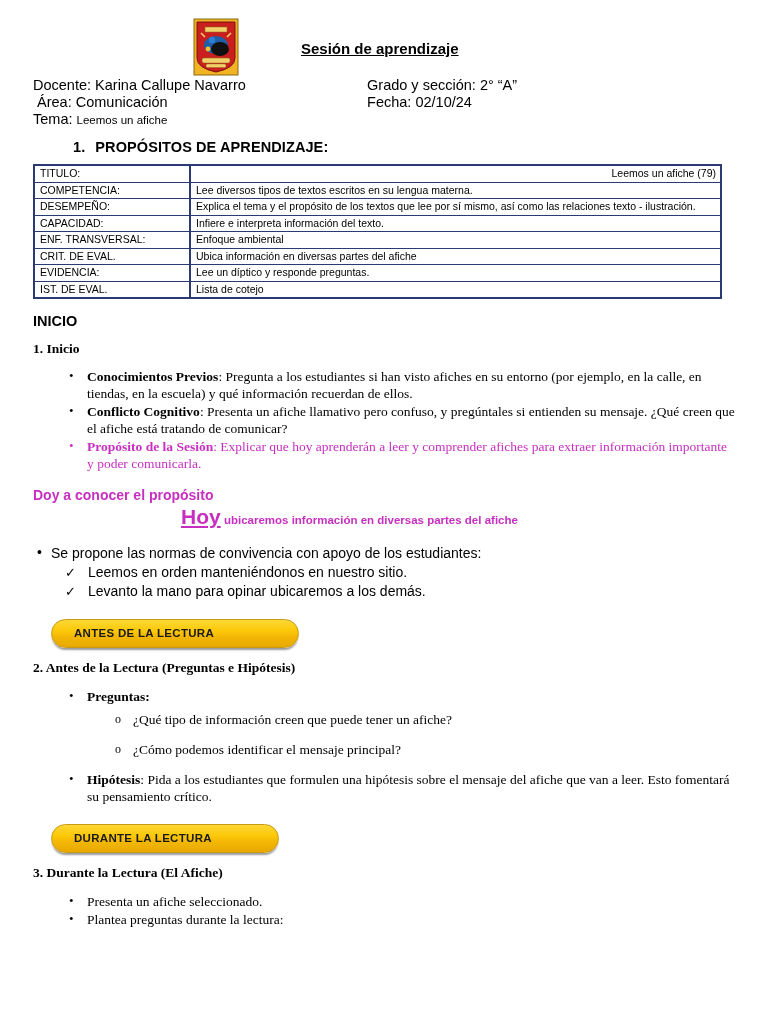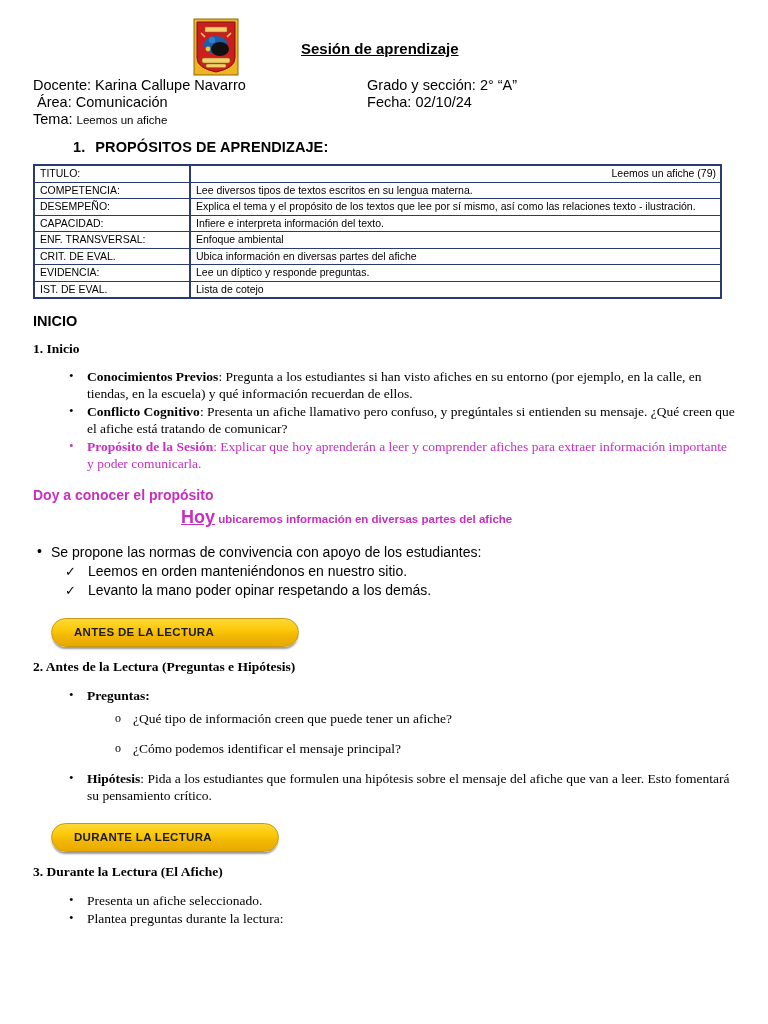--- a/index.html
+++ b/index.html
@@ -158,21 +158,21 @@
   .hoy-line {
     margin-top: 6px;
     padding-left: 148px;
     color: #c72fc0;
     font-family: "Liberation Sans", sans-serif;
     font-size: 11.5px;
     font-weight: bold;
     line-height: 16px;
   }
   .hoy-line .hoy-word {
-    font-size: 18px;
+    font-size: 21px;
     text-decoration: underline;
   }
 
   
   .normas {
     margin-top: 16px;
     font-family: "Liberation Sans", sans-serif;
     font-size: 14px;
     line-height: 19px;
   }
@@ -357,21 +357,21 @@
   <div class="doy-heading">Doy a conocer el propósito</div>
   <div class="hoy-line">
     <span class="hoy-word">Hoy</span>
     <span>ubicaremos información en diversas partes del afiche</span>
   </div>
 
   
   <div class="normas">
     <div class="lead">Se propone las normas de convivencia con apoyo de los estudiantes:</div>
     <div class="check">Leemos en orden manteniéndonos en nuestro sitio.</div>
-    <div class="check">Levanto la mano poder opinar respetando a los demás.</div>
+    <div class="check">Levanto la mano para opinar ubicaremos a los demás.</div>
   </div>
 
   
   <div class="pill wide">ANTES DE LA LECTURA</div>
 
   <div class="serif-h">2. Antes de la Lectura (Preguntas e Hipótesis)</div>
 
   <ul class="bul tight">
     <li>
       <b>Preguntas:</b>

